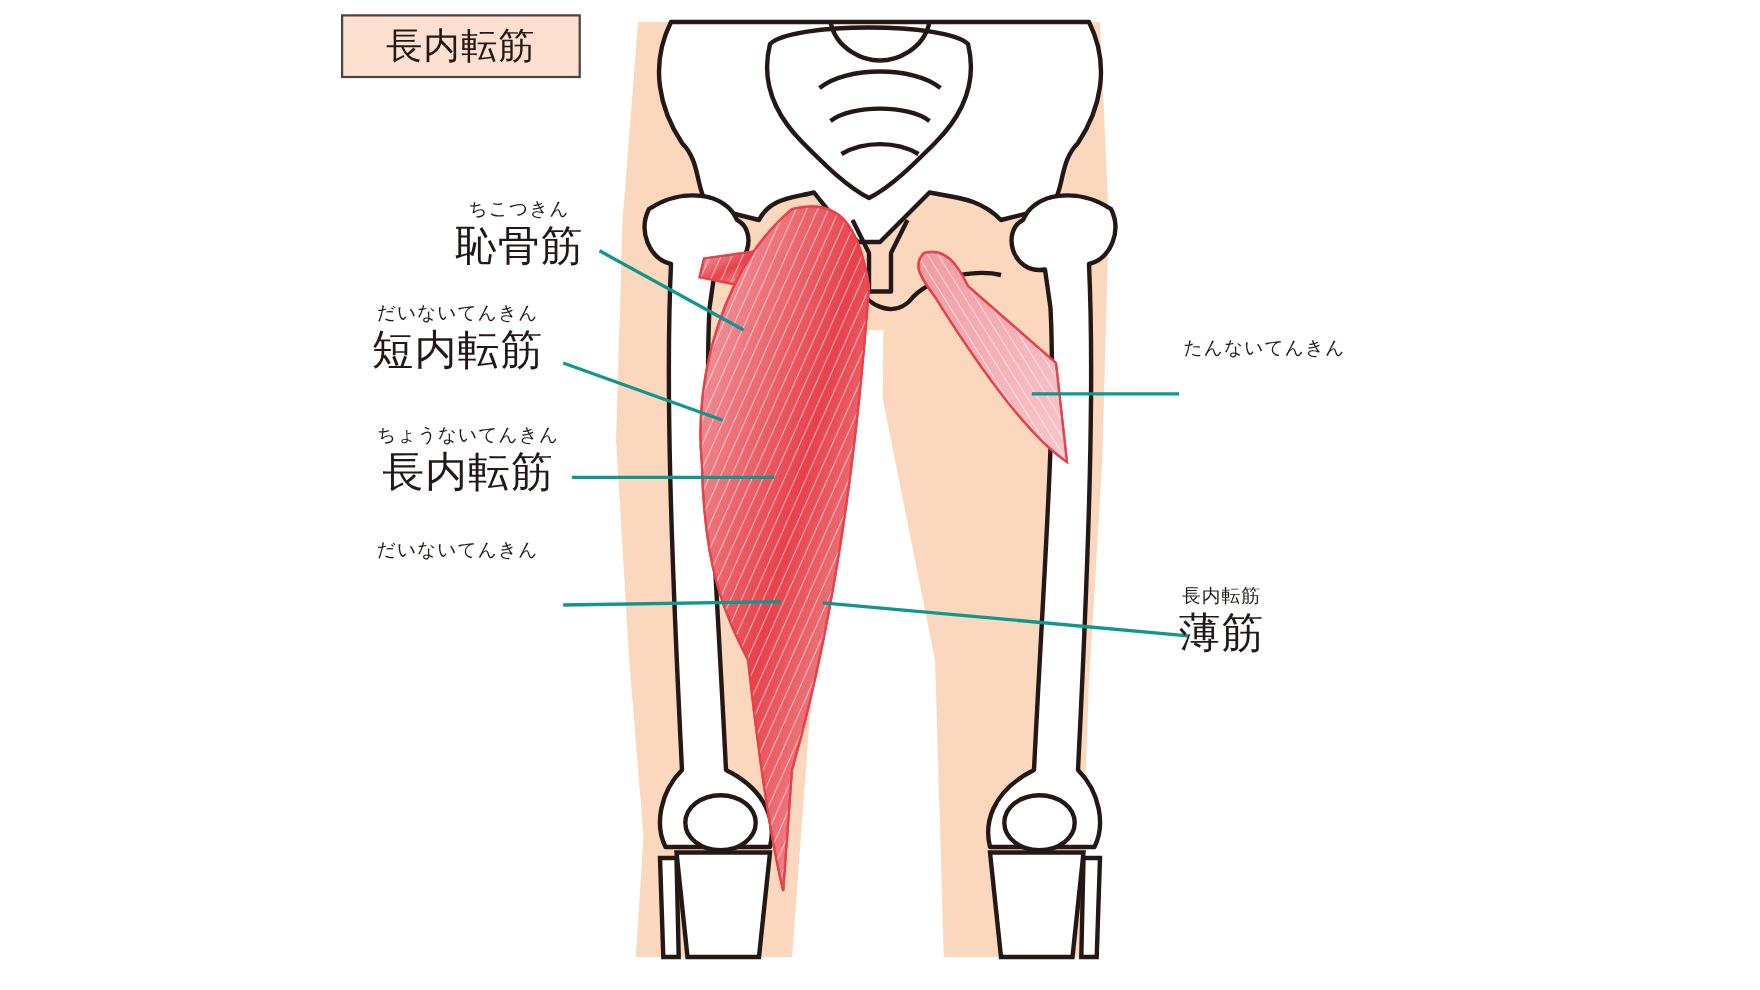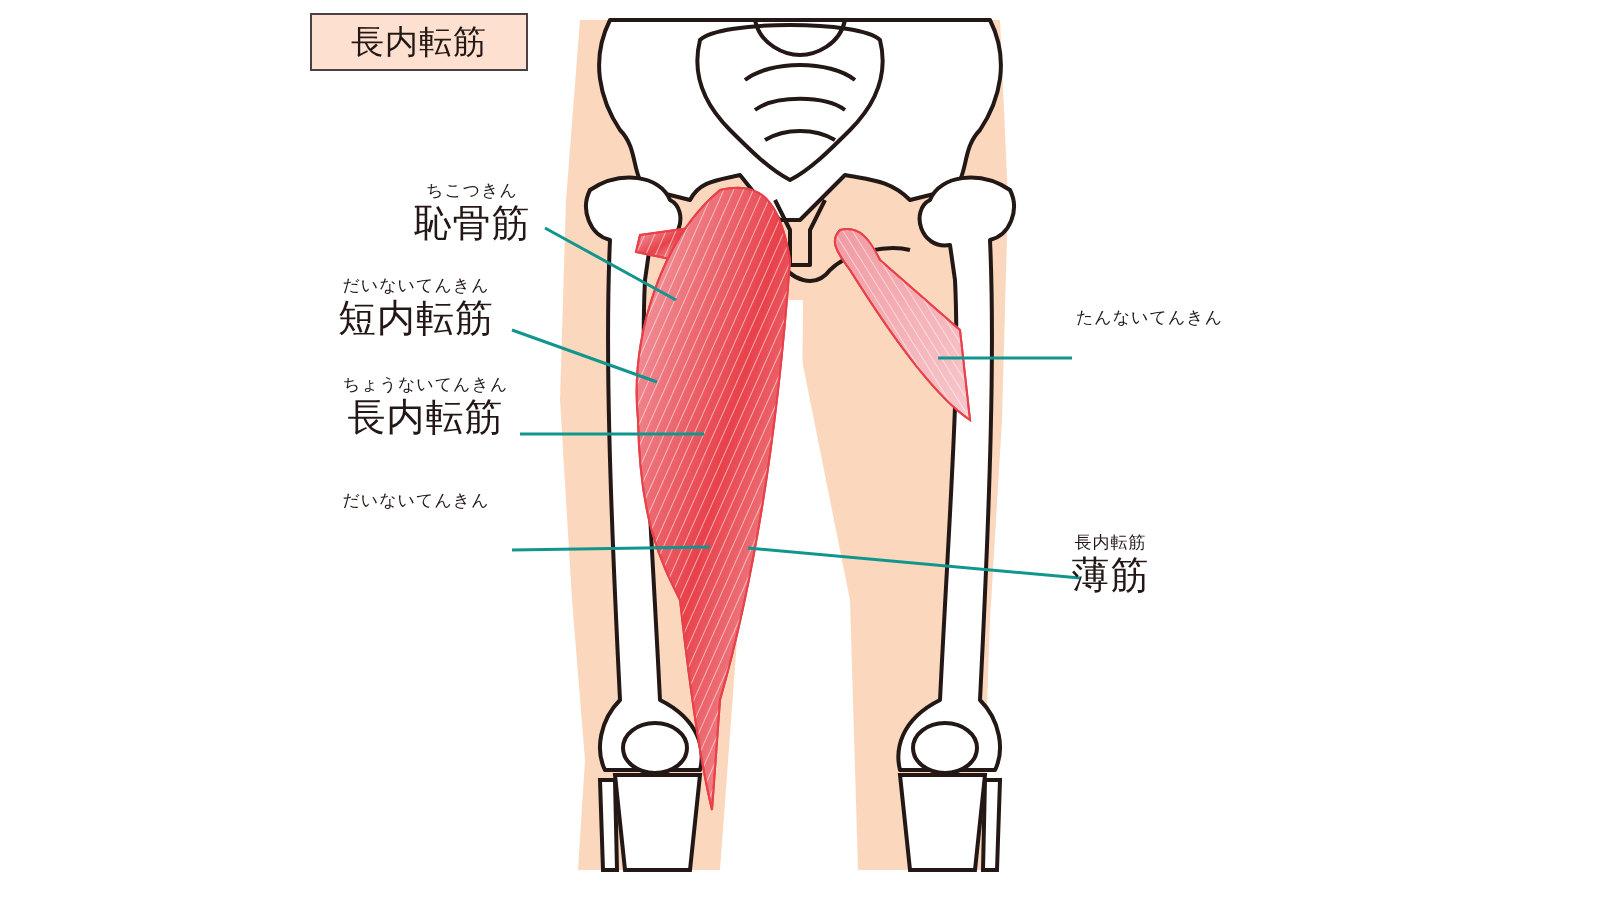--- a/index.html
+++ b/index.html
@@ -94,21 +94,21 @@
 <div class="label" style="left:402px;top:180px;width:140px;text-align:center;">
   <span class="ruby">ちこつきん</span>
   <span class="name">恥骨筋</span>
 </div>
 
 <div class="label" style="left:316px;top:275px;width:200px;">
   <span class="ruby">だいないてんきん</span>
   <span class="name">短内転筋</span>
 </div>
 
-<div class="label" style="left:318px;top:374px;width:215px;">
+<div class="label" style="left:318px;top:386px;width:215px;">
   <span class="ruby">ちょうないてんきん</span>
   <span class="name">長内転筋</span>
 </div>
 
 <div class="label" style="left:316px;top:490px;width:200px;">
   <span class="ruby">だいないてんきん</span>
 </div>
 
 <div class="label" style="left:1042px;top:307px;width:215px;">
   <span class="ruby">たんないてんきん</span>

